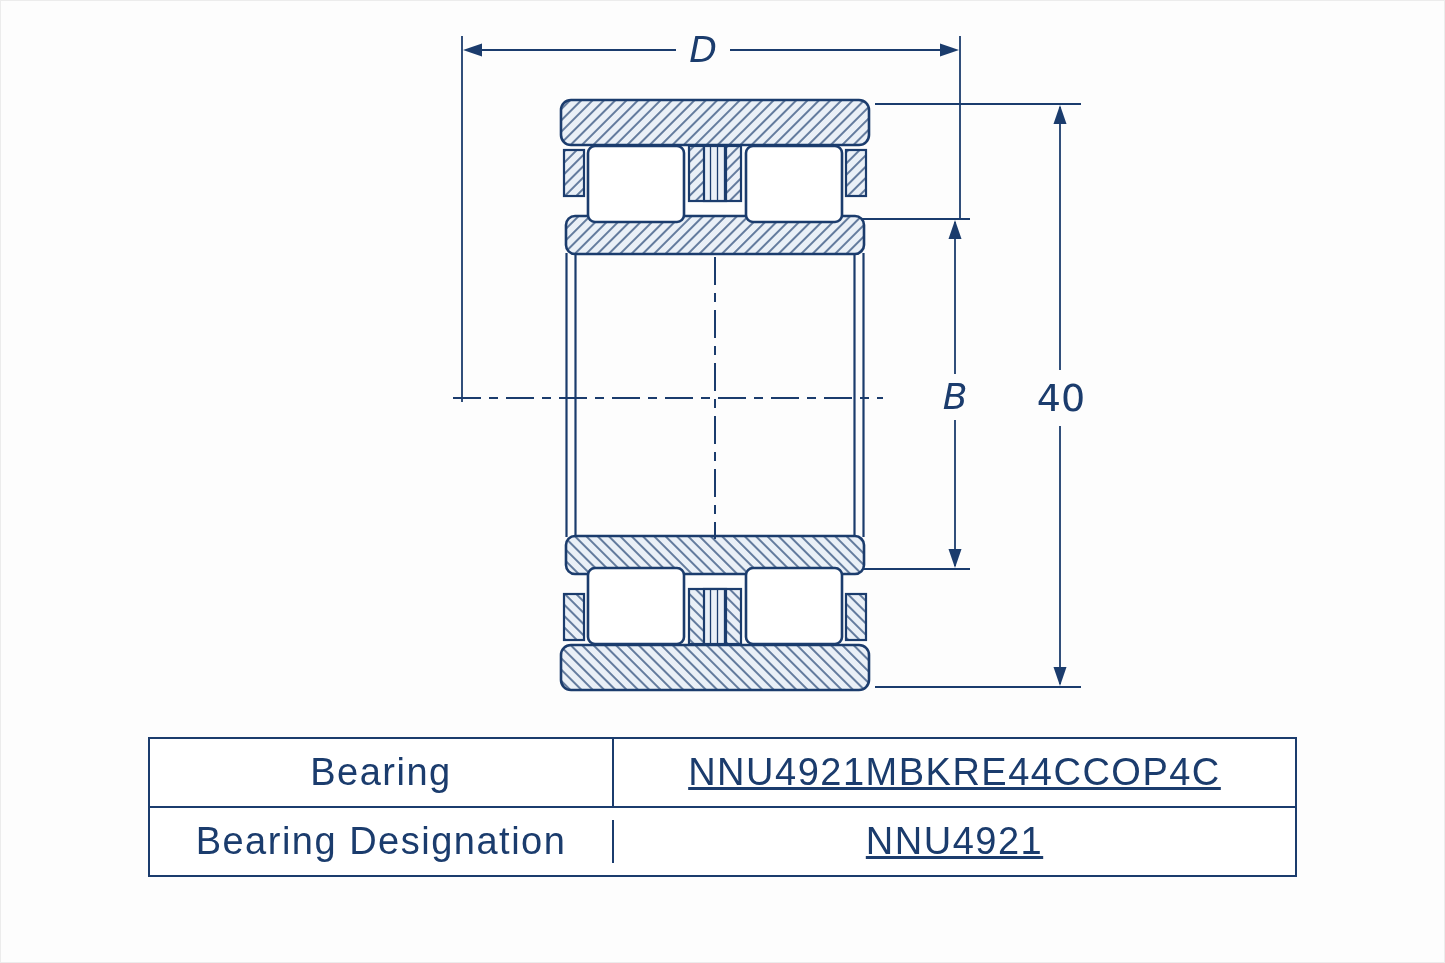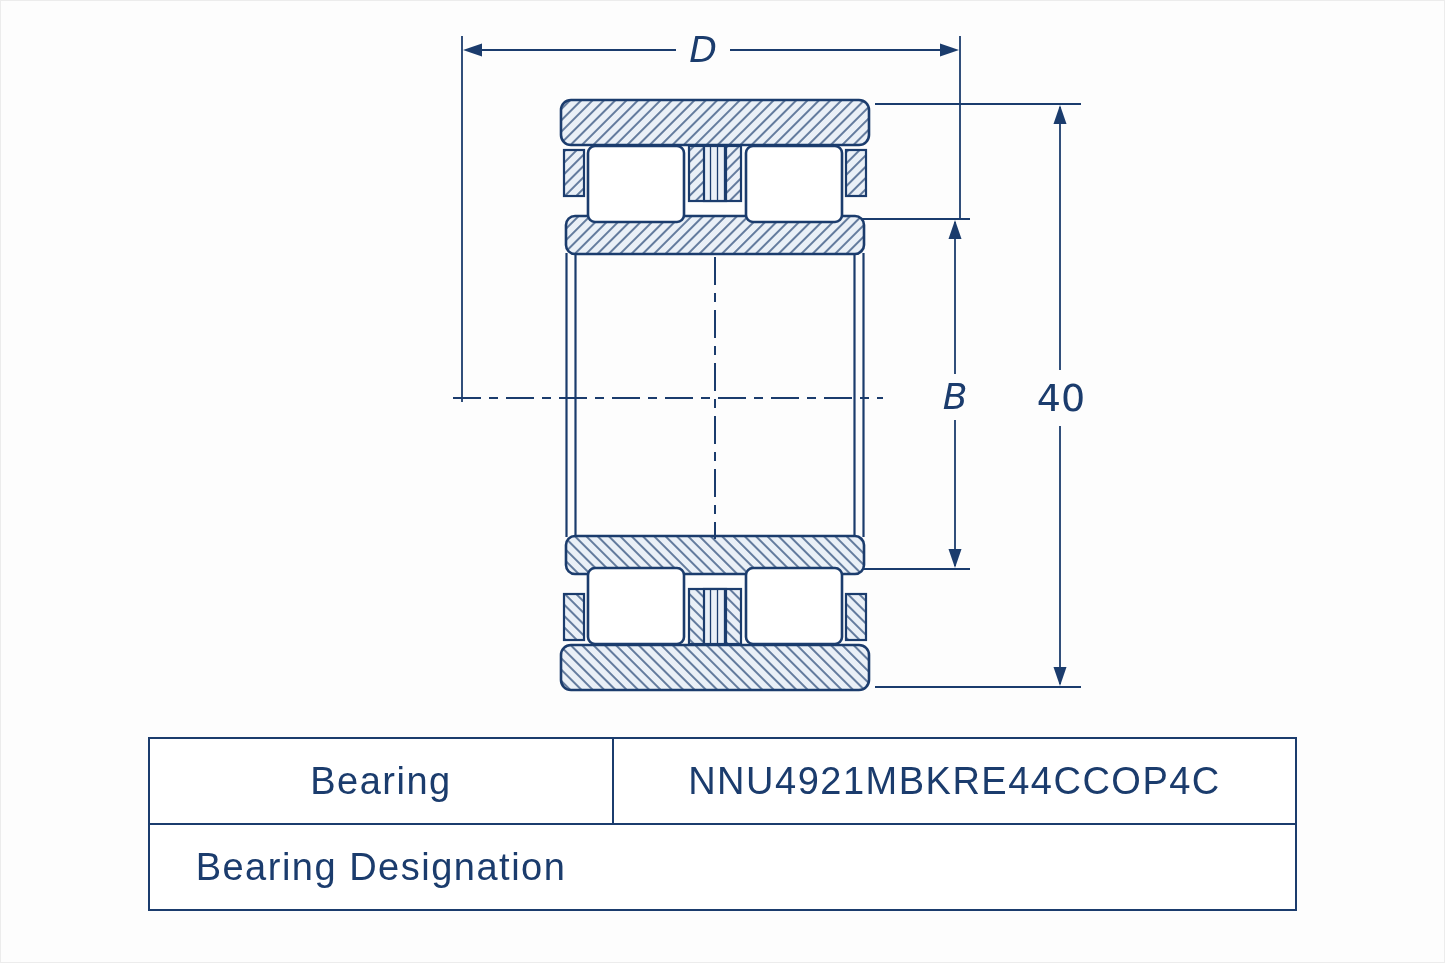--- a/index.html
+++ b/index.html
@@ -37,36 +37,36 @@
     font-style:italic;
     font-size:36px;
     text-anchor:middle;
   }
   .dim-text.upright{font-style:normal;font-size:38px;}
 
   
   .spec-table{
     position:absolute;
     left:148px;top:737px;
-    width:1149px;height:174px;
+    width:1149px;height:140px;
     border:2px solid var(--ink);
     display:flex;flex-direction:column;
     background:#fff;
   }
   .spec-row{display:flex;flex:1;}
   .spec-row + .spec-row{border-top:2px solid var(--ink);align-items:center;}
   .spec-cell{
     display:flex;align-items:center;justify-content:center;
     color:var(--ink);
     font-size:38px;
     letter-spacing:1.5px;
     white-space:nowrap;
   }
   .spec-cell.label{width:462px;flex:none;}
-  .spec-cell.value{flex:1;border-left:2px solid var(--ink);}
+  .spec-cell.value{flex:1;border-left:2px solid var(--ink);text-decoration:underline;}
 </style>
 </head>
 <body>
 
 <div class="canvas">
 
   <svg class="drawing" width="1445" height="963" viewBox="0 0 1445 963" xmlns="http://www.w3.org/2000/svg">
 
     <defs>
       <pattern id="hatch" width="8" height="8" patternUnits="userSpaceOnUse" patternTransform="rotate(45)">
@@ -139,16 +139,17 @@
     </g>
   </svg>
 
   <div class="spec-table">
     <div class="spec-row">
       <div class="spec-cell label">Bearing</div>
       <div class="spec-cell value">NNU4921MBKRE44CCOP4C</div>
     </div>
     <div class="spec-row">
       <div class="spec-cell label">Bearing Designation</div>
+      <div class="spec-cell value">NNU4921</div>
     </div>
   </div>
 
 </div>
 
 </body></html>

